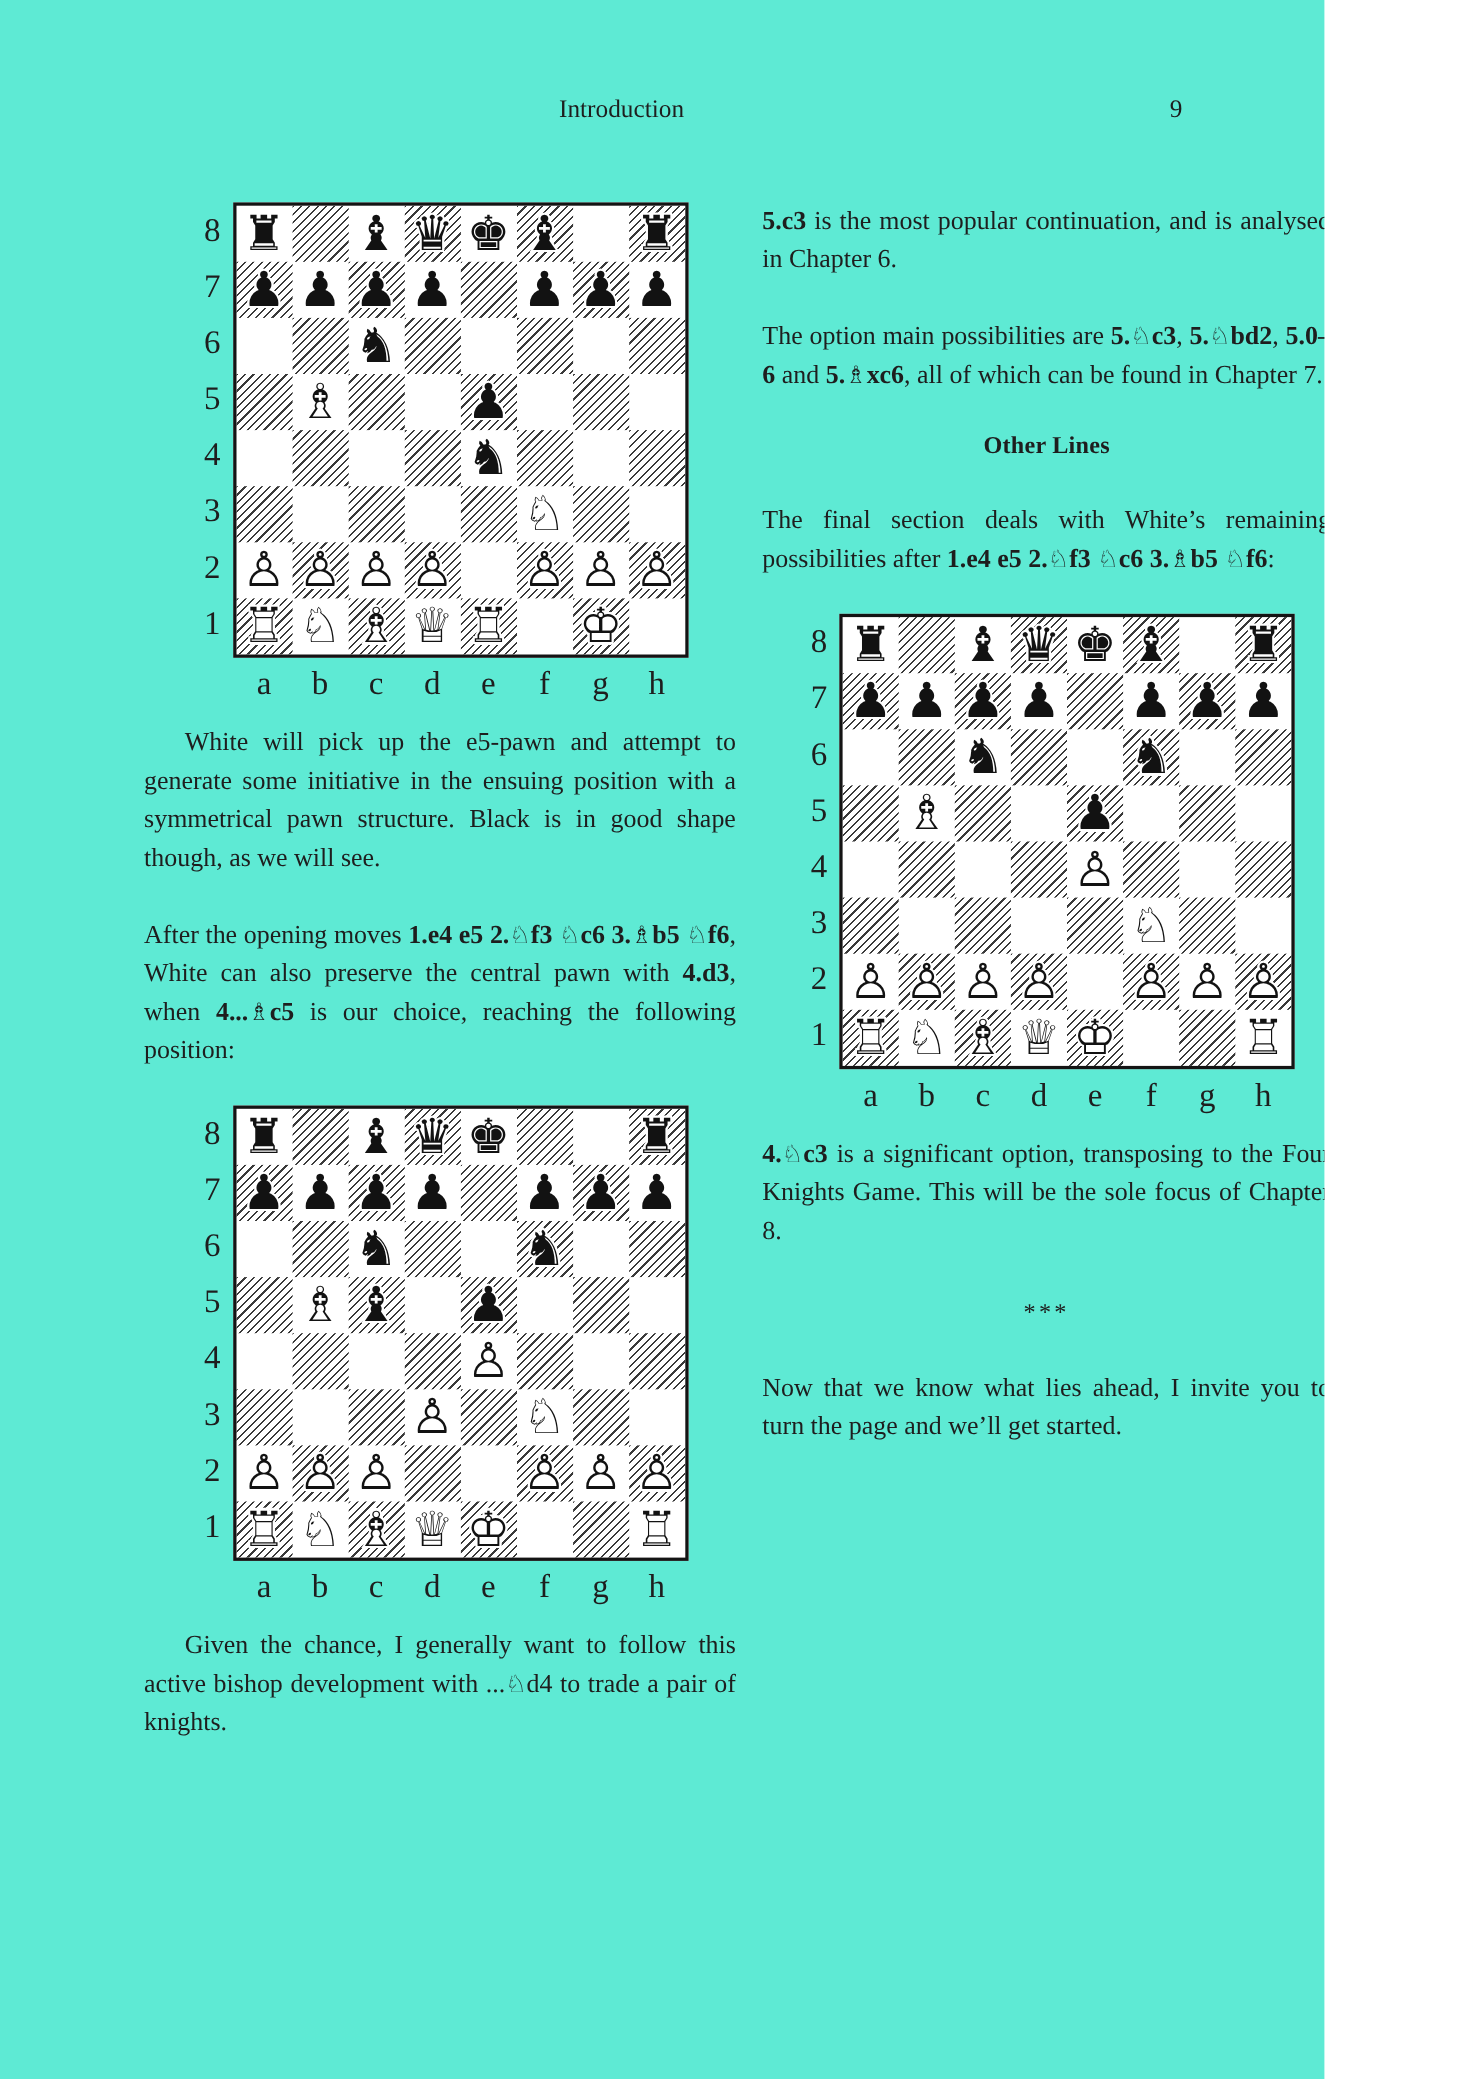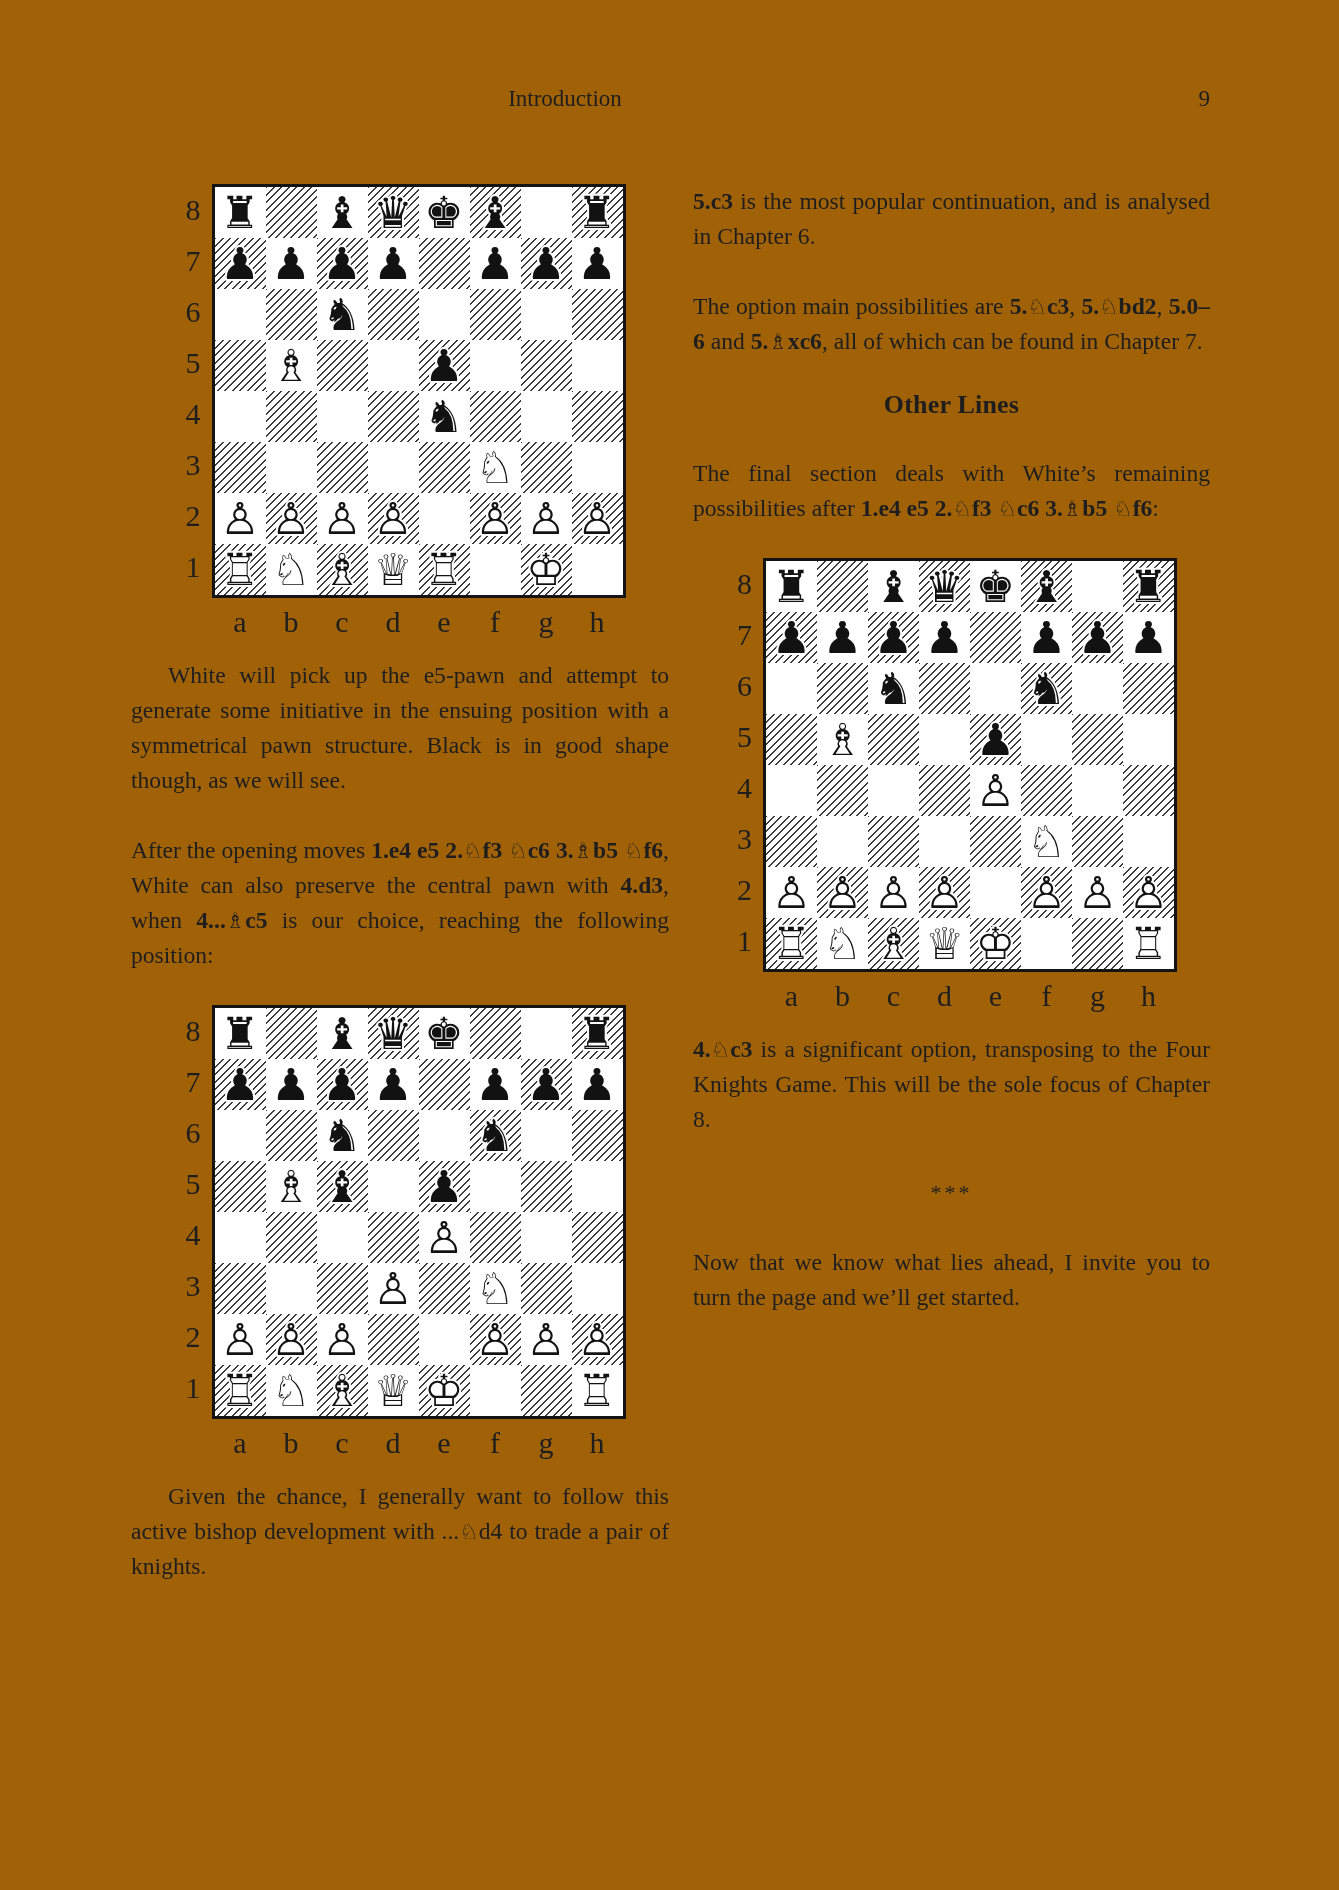--- a/index.html
+++ b/index.html
@@ -1,29 +1,29 @@
 <!DOCTYPE html>
 <html><head>
 <meta charset="utf-8">
 <style>
   html,body{margin:0;padding:0;background:#fff;}
-  .page{position:relative;width:1339px;height:1890px;background:#a16207;overflow:hidden;
+  .page{position:relative;width:1204px;height:1890px;background:#5eead4;overflow:hidden;
         font-family:"Liberation Serif","DejaVu Serif",serif;color:#1e1e1e;}
   
   .hdr{position:absolute;top:86px;left:0;width:100%;height:34px;font-size:23px;}
   .hdr .title{position:absolute;left:565px;transform:translateX(-50%);white-space:nowrap;}
   .hdr .pageno{position:absolute;right:129px;}
   
   .col{position:absolute;top:148px;font-size:23.6px;line-height:35px;text-align:justify;}
   .col-left{left:131px;width:538px;}
   .col-right{left:693px;width:517px;}
   .para{margin:35px 0 0 0;}
   .para.indent{text-indent:37px;}
   .col .block:first-child{margin-top:36px;}
-  .sec-heading{margin:30px 0 0 0;font-size:26px;line-height:32px;font-weight:700;
+  .sec-heading{margin:30px 0 0 0;font-size:22px;line-height:32px;font-weight:700;
                text-align:center;letter-spacing:.2px;}
   .sec-heading + .para{}
   .separator{margin:38px 0 3px 0;text-align:center;font-size:22px;letter-spacing:3px;}
   .b{font-weight:700;}
   .fig{font-family:"DejaVu Sans",sans-serif;font-weight:400;font-size:.92em;}
   
   .diagram{margin:32px auto 12px auto;width:451px;}
   .diagram + .para{margin-top:14px;}
   .col-left .diagram:first-child{margin-top:36px;}
   .diag-grid{display:grid;grid-template-columns:37px 414px;}

